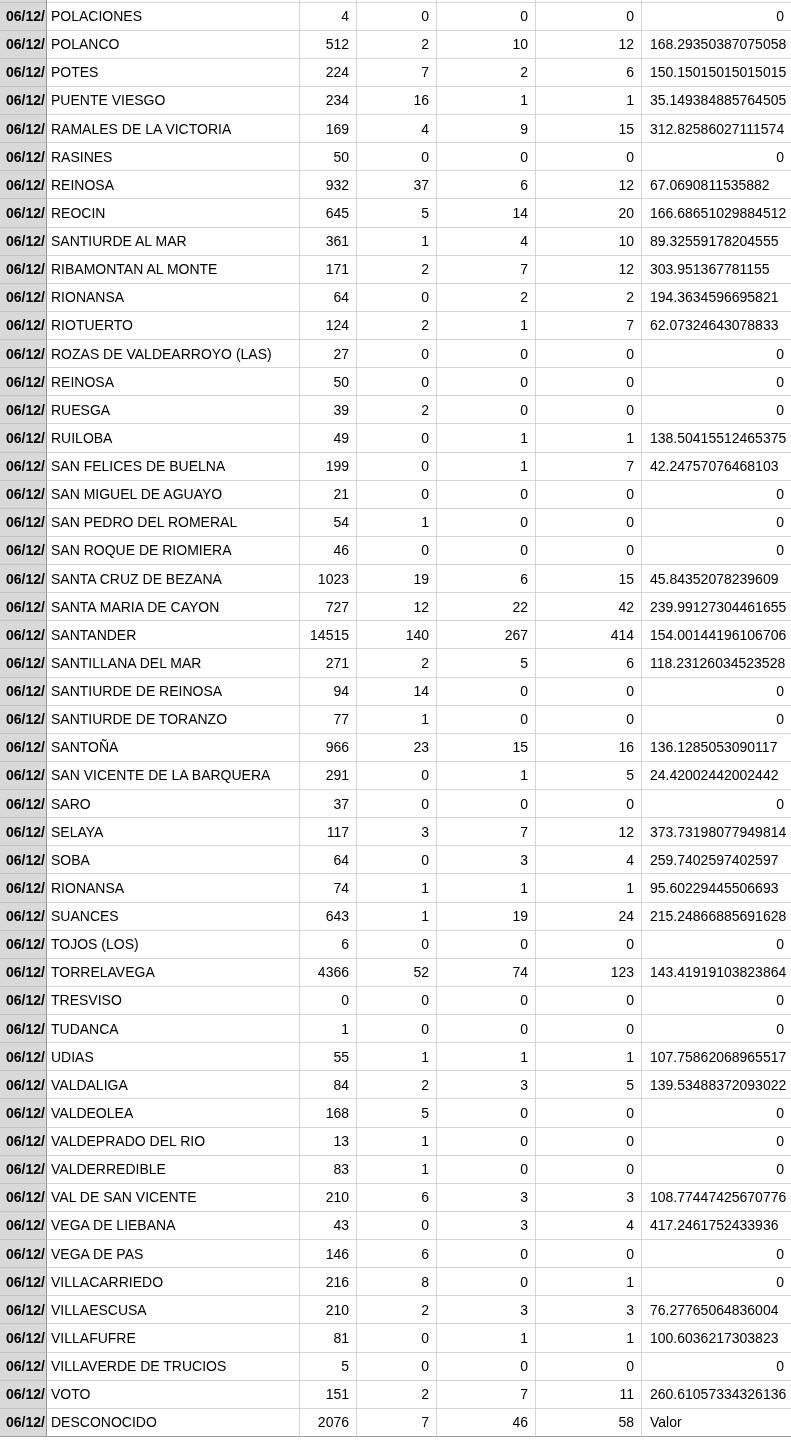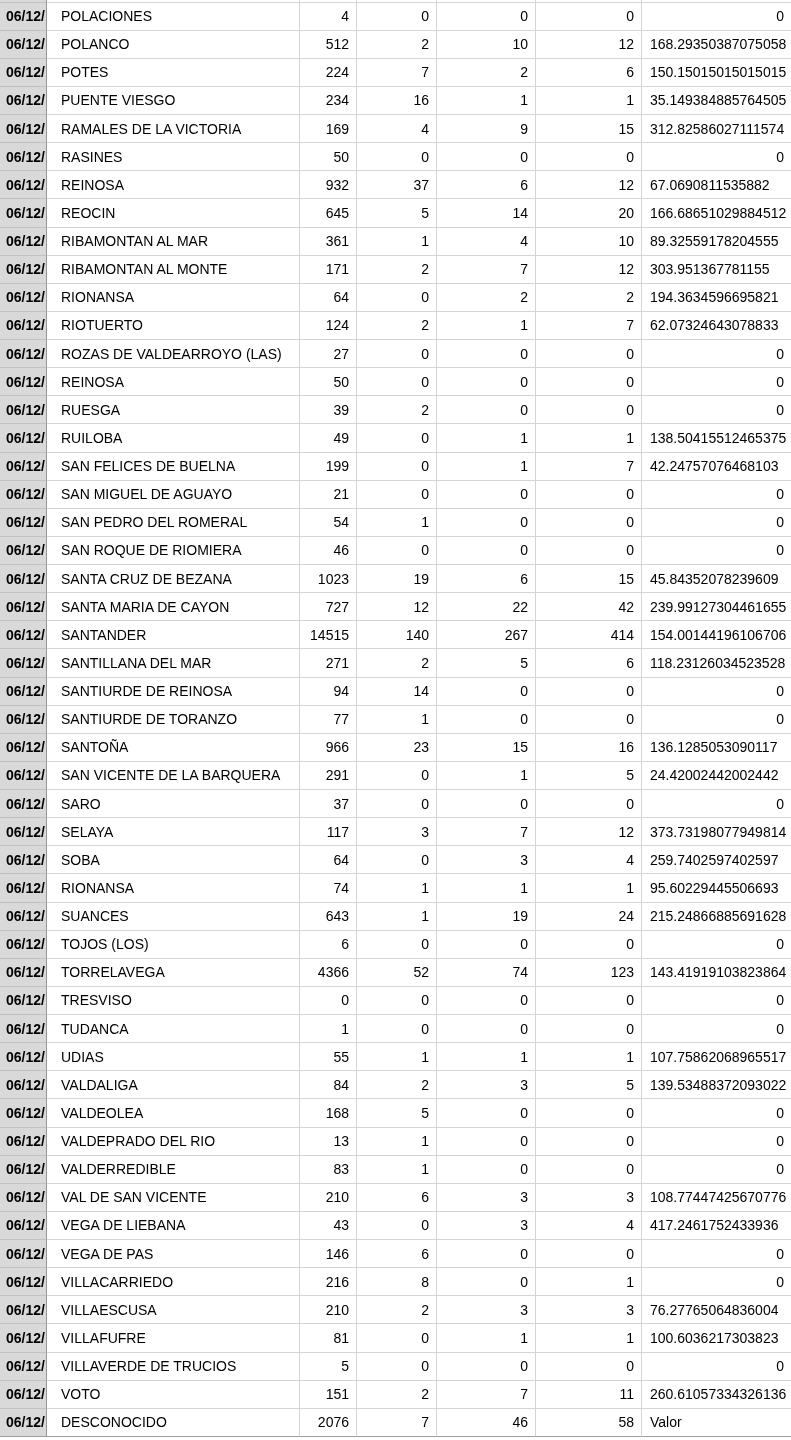--- a/index.html
+++ b/index.html
@@ -37,21 +37,21 @@
     border-right:1px solid var(--grid);
     border-bottom:1px solid var(--grid);
   }
   .date{
     background:var(--header-bg);
     font-weight:bold;
     border-right:1px solid var(--header-border);
     border-bottom:1px solid var(--header-sep);
     padding-left:6px;
   }
-  .name{padding-left:14px;justify-content:flex-start;text-align:right;}
+  .name{padding-left:4px;justify-content:flex-start;text-align:right;}
   .num{justify-content:flex-end;padding-right:7px;}
   .lastcol{border-right:none;}
   .alignL{justify-content:flex-start;padding-left:8px;}
   .alignR{justify-content:flex-end;padding-right:7px;}
   .spacer{border-bottom:1px solid var(--grid);}
   .spacer.date{border-bottom:1px solid var(--header-sep);}
   .lastrow{border-bottom:1.5px solid var(--outer-bottom);}
   .lastrow.date{border-bottom:1.5px solid var(--outer-bottom);}
   .footpad{border-right:none;border-bottom:none;background:#ffffff;}
   .footpad.date{background:var(--header-bg);border-right:1px solid var(--header-border);}
@@ -118,21 +118,21 @@
       <div class="c num">12</div>
       <div class="c alignL lastcol">67.0690811535882</div>
       <div class="c date">06/12/</div>
       <div class="c name">REOCIN</div>
       <div class="c num">645</div>
       <div class="c num">5</div>
       <div class="c num">14</div>
       <div class="c num">20</div>
       <div class="c alignL lastcol">166.68651029884512</div>
       <div class="c date">06/12/</div>
-      <div class="c name">RIBAMONTAN AL MAR</div>
+      <div class="c name">SANTIURDE AL MAR</div>
       <div class="c num">361</div>
       <div class="c num">1</div>
       <div class="c num">4</div>
       <div class="c num">10</div>
       <div class="c alignL lastcol">89.32559178204555</div>
       <div class="c date">06/12/</div>
       <div class="c name">RIBAMONTAN AL MONTE</div>
       <div class="c num">171</div>
       <div class="c num">2</div>
       <div class="c num">7</div>

